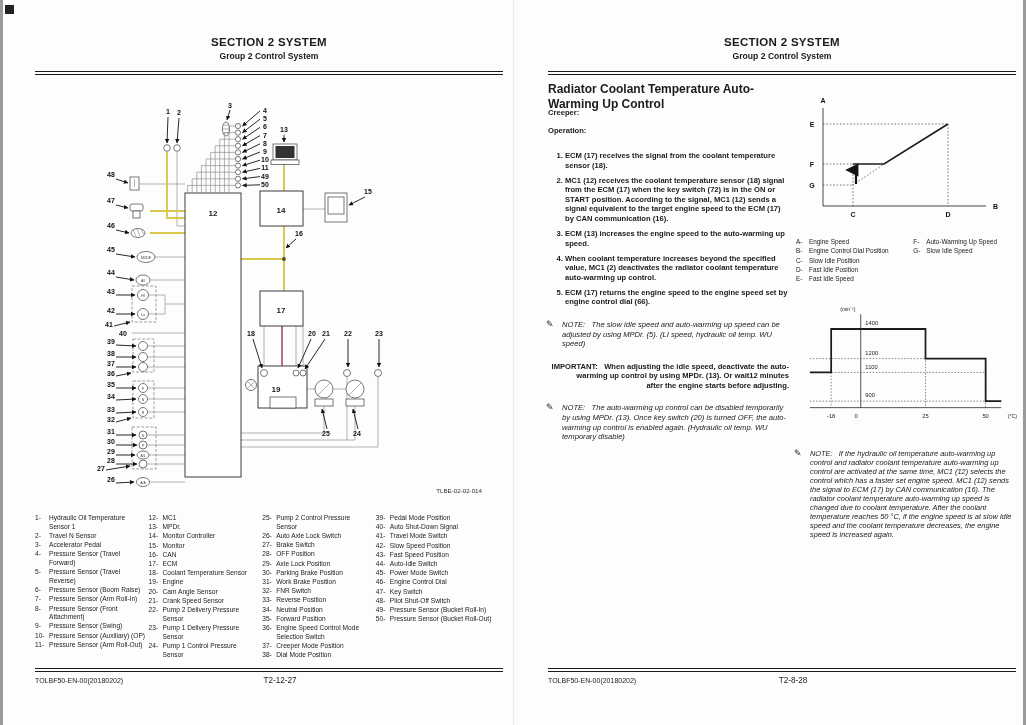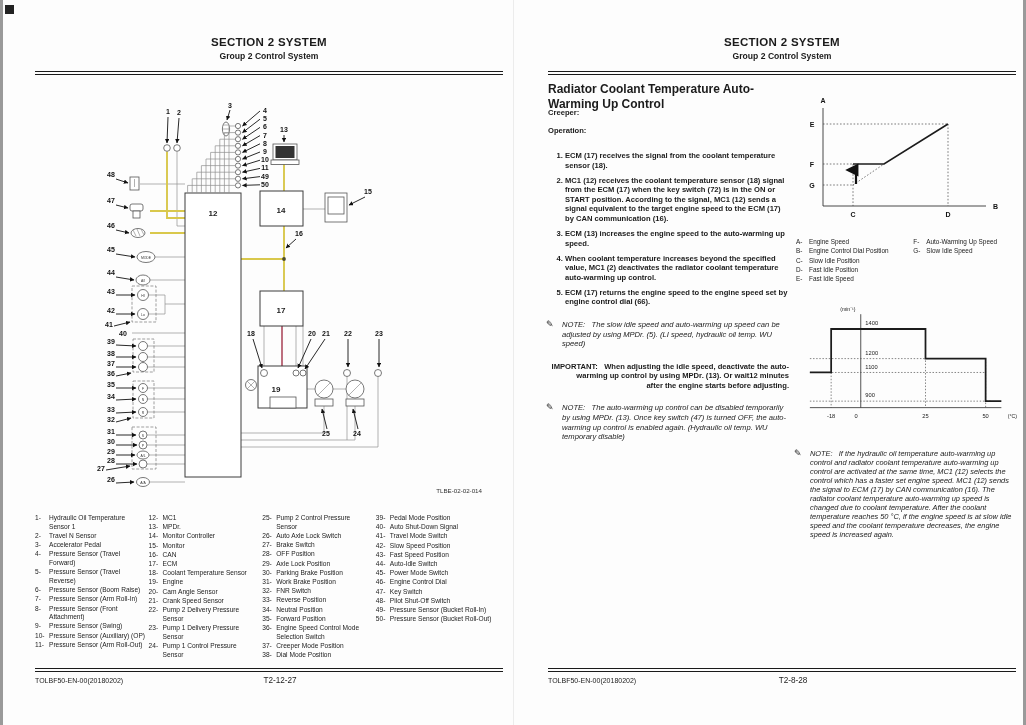--- a/index.html
+++ b/index.html
@@ -611,21 +611,21 @@
       </div>
 
       <div class="important">
         <span>IMPORTANT:</span>&nbsp;&nbsp;
         <span>When adjusting the idle speed, deactivate the auto-warming up control by using MPDr. (13). Or wait12 minutes after the engine starts before adjusting.</span>
       </div>
 
       <div class="note">
         <span class="pen-icon">✎</span>
         <span class="nlabel">NOTE:</span>&nbsp;&nbsp;
-        <span class="ntext">The auto-warming up control can be disabled temporarily by using MPDr. (13). Once key switch (47) is turned OFF, the auto-warming up control is enabled again. (Hydraulic oil temp. WU temporary disable)</span>
+        <span class="ntext">The auto-warming up control can be disabled temporarily by using MPDr. (13). Once key switch (20) is turned OFF, the auto-warming up control is enabled again. (Hydraulic oil temp. WU temporary disable)</span>
       </div>
     </div>
 
     <div class="r-colR">
       
       <svg class="chart" width="210" height="132" viewBox="0 0 210 132">
         <defs>
           <marker id="arrB" markerWidth="7" markerHeight="7" refX="3" refY="5.4" orient="auto-start-reverse">
             <path d="M0,6.5 L3,0.5 L6,6.5 Z" fill="#111"></path>
           </marker>

